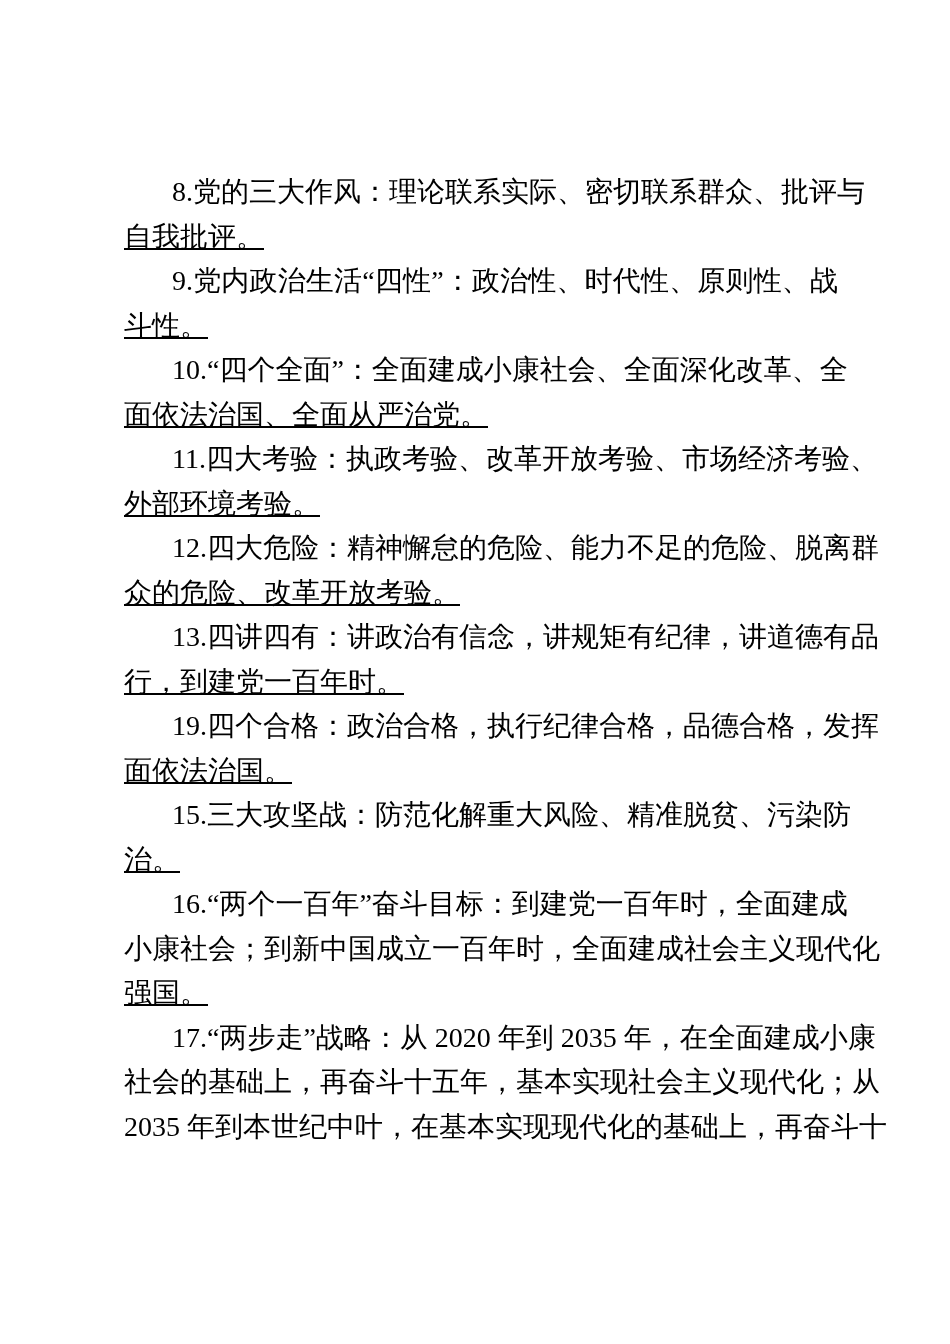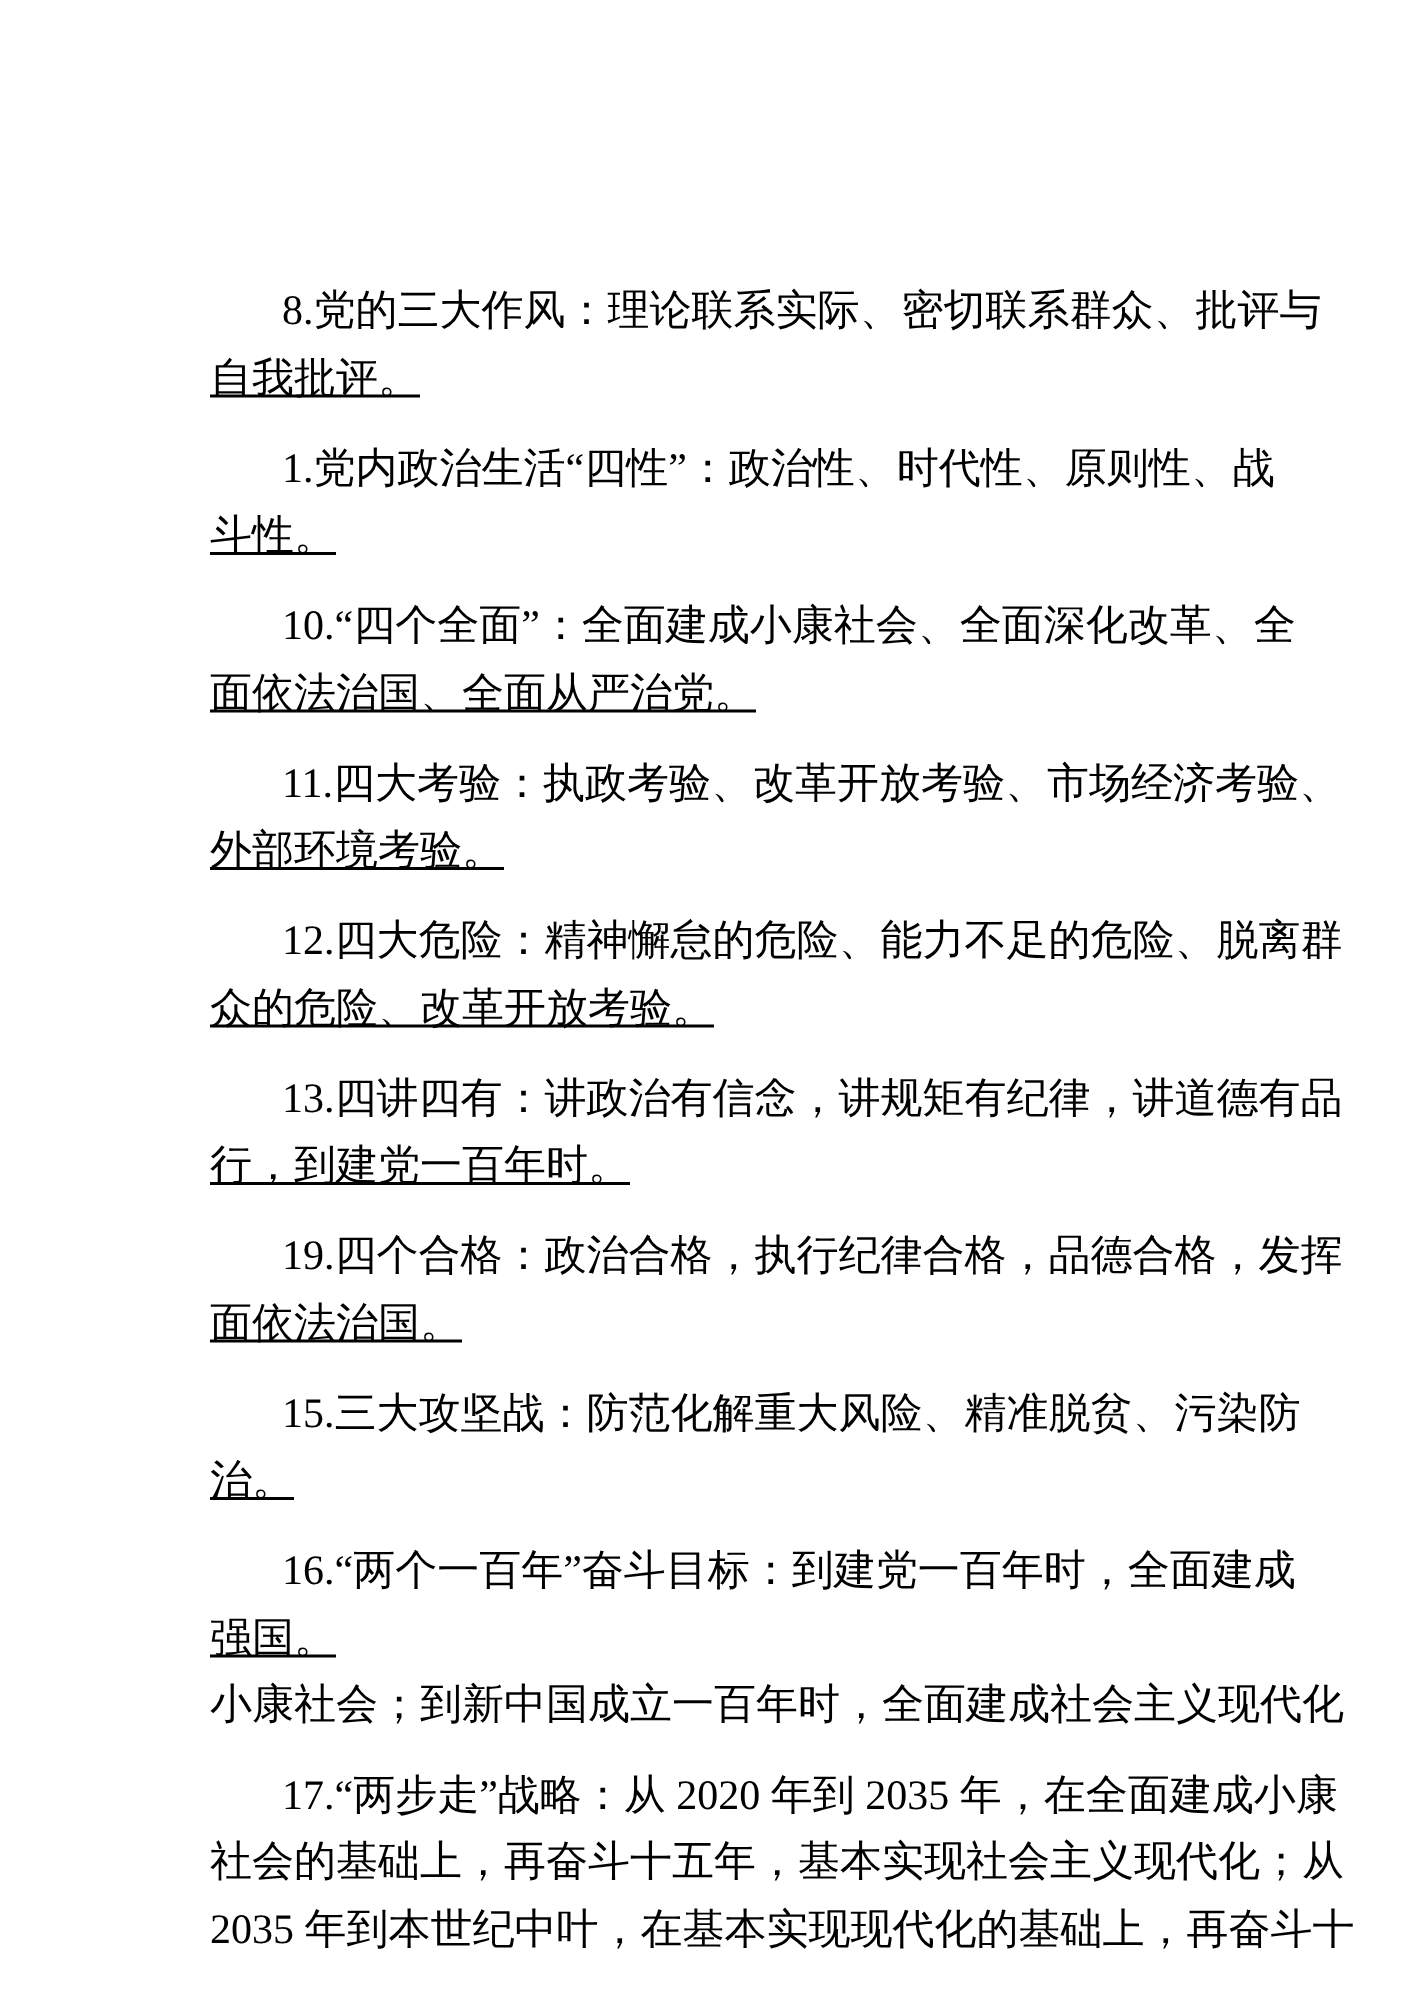--- a/index.html
+++ b/index.html
@@ -19,21 +19,21 @@
     left: 124px;
     top: 170px;
     width: 714px;
     font-family: "Liberation Serif", "DejaVu Sans", serif;
     font-size: 28px;
     line-height: 44.5px;
     color: #000000;
     letter-spacing: 0;
   }
   .para {
-    margin: 16px;
+    margin: 0;
     padding: 0;
   }
   .line {
     white-space: nowrap;
     text-align: justify;
     text-align-last: justify;
     text-justify: inter-character;
   }
   .line.first {
     text-indent: 48px;
@@ -46,21 +46,21 @@
 </head>
 <body>
 
 <div class="page">
   <div class="text-block">
       <div class="para">
         <div class="line first">8.党的三大作风：理论联系实际、密切联系群众、批评与</div>
         <div class="line para-end">自我批评。</div>
       </div>
       <div class="para">
-        <div class="line first">1.党内政治生活“四性”：政治性、时代性、原则性、战</div>
+        <div class="line first">9.党内政治生活“四性”：政治性、时代性、原则性、战</div>
         <div class="line para-end">斗性。</div>
       </div>
       <div class="para">
         <div class="line first">10.“四个全面”：全面建成小康社会、全面深化改革、全</div>
         <div class="line para-end">面依法治国、全面从严治党。</div>
       </div>
       <div class="para">
         <div class="line first">11.四大考验：执政考验、改革开放考验、市场经济考验、</div>
         <div class="line para-end">外部环境考验。</div>
       </div>
@@ -75,22 +75,22 @@
       <div class="para">
         <div class="line first">19.四个合格：政治合格，执行纪律合格，品德合格，发挥</div>
         <div class="line para-end">面依法治国。</div>
       </div>
       <div class="para">
         <div class="line first">15.三大攻坚战：防范化解重大风险、精准脱贫、污染防</div>
         <div class="line para-end">治。</div>
       </div>
       <div class="para">
         <div class="line first">16.“两个一百年”奋斗目标：到建党一百年时，全面建成</div>
+        <div class="line">小康社会；到新中国成立一百年时，全面建成社会主义现代化</div>
         <div class="line para-end">强国。</div>
-        <div class="line">小康社会；到新中国成立一百年时，全面建成社会主义现代化</div>
       </div>
       <div class="para">
         <div class="line first">17.“两步走”战略：从 2020 年到 2035 年，在全面建成小康</div>
         <div class="line">社会的基础上，再奋斗十五年，基本实现社会主义现代化；从</div>
         <div class="line">2035 年到本世纪中叶，在基本实现现代化的基础上，再奋斗十</div>
       </div>
     </div>
 </div>
 
 </body></html>

